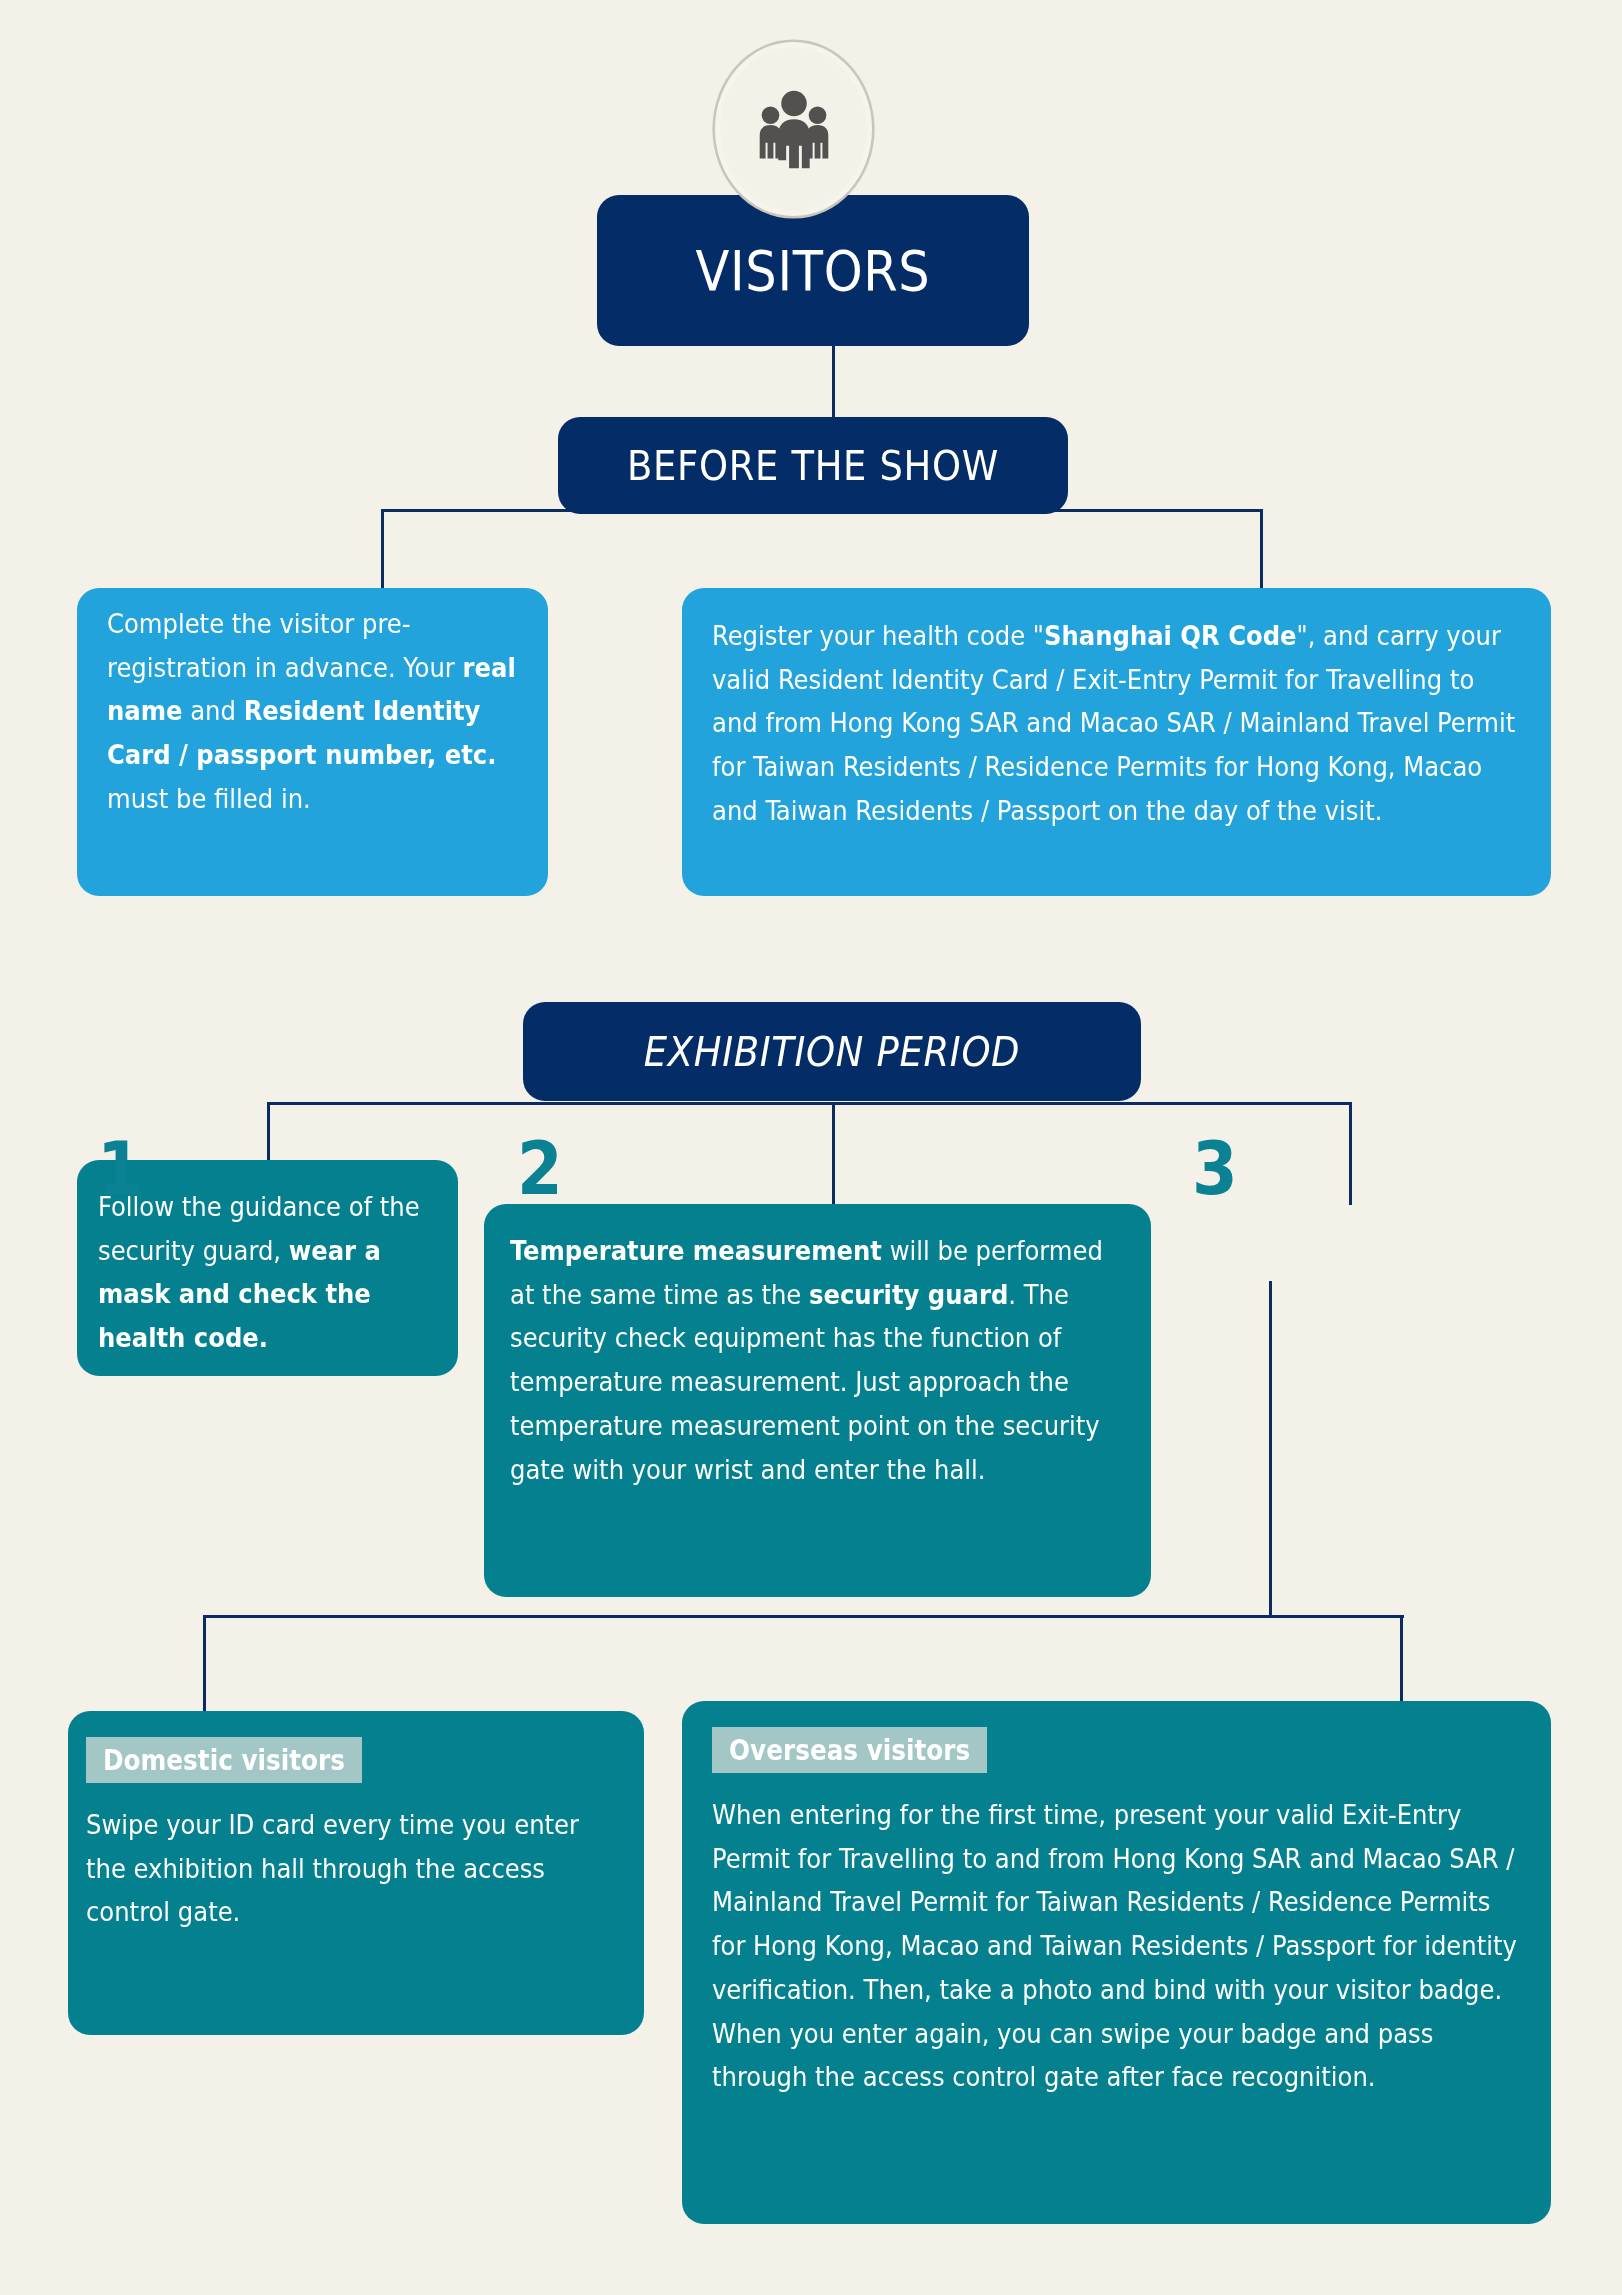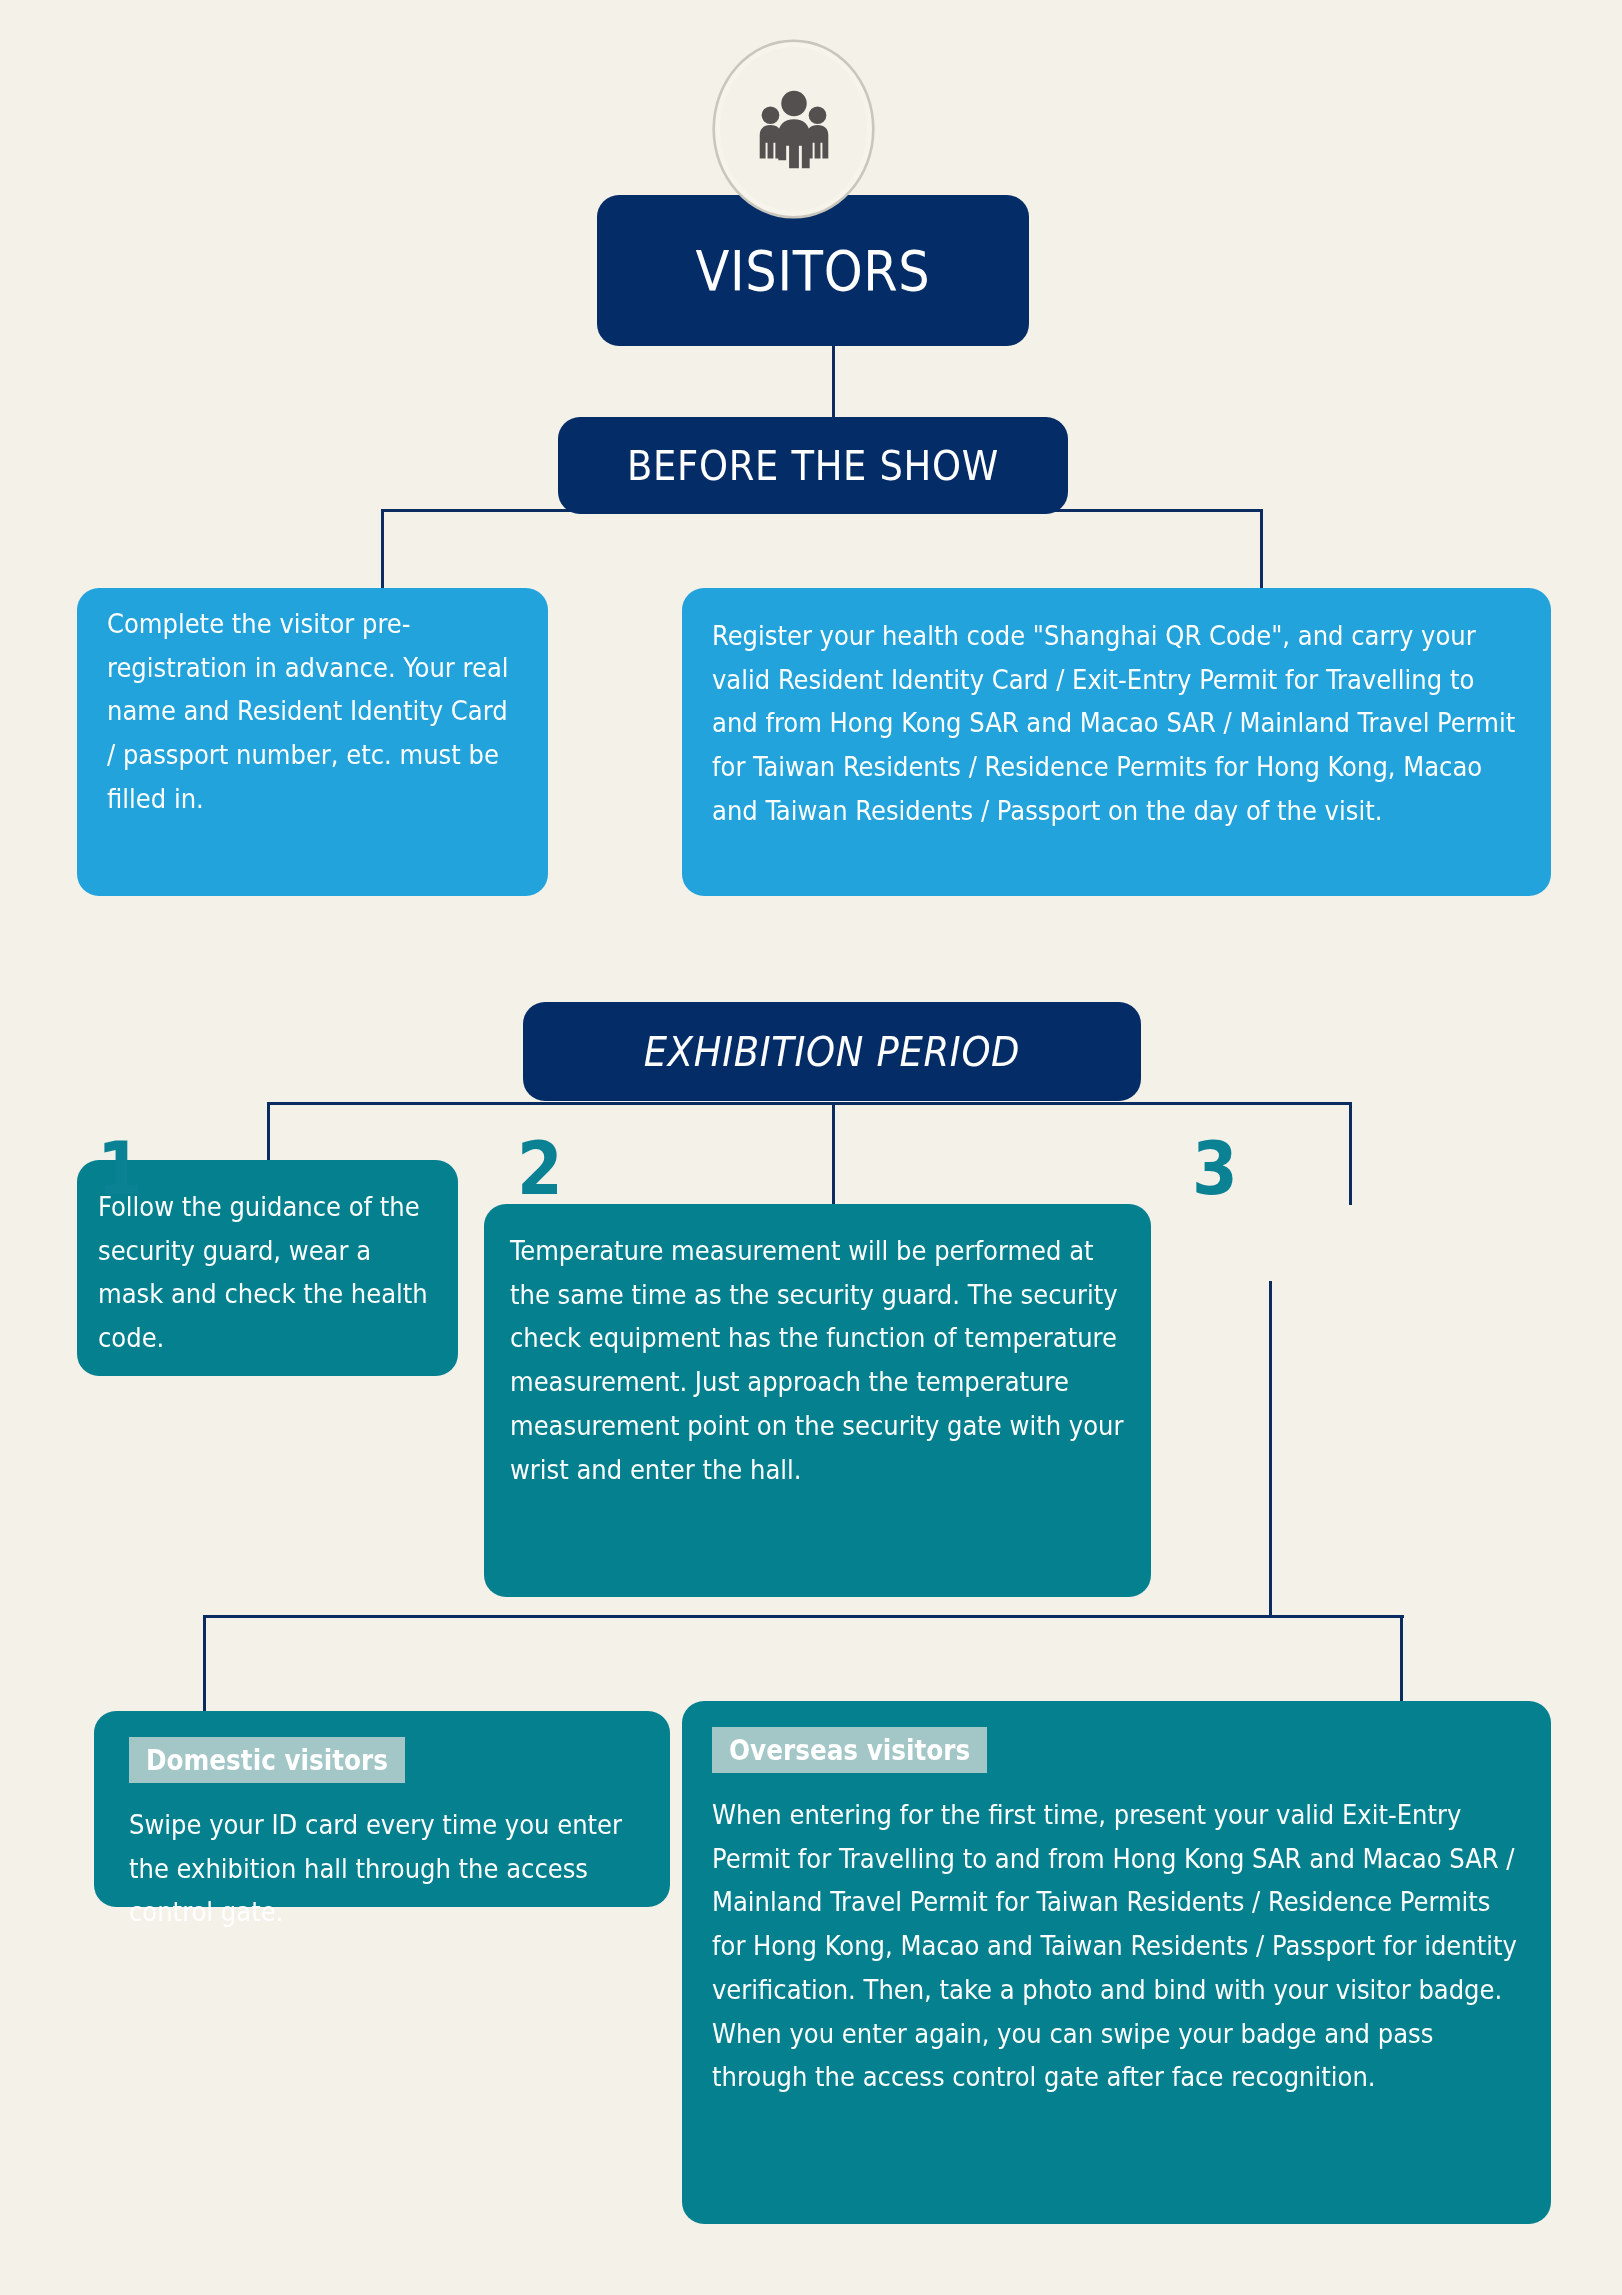--- a/index.html
+++ b/index.html
@@ -53,21 +53,21 @@
   #exhibition-title { font-size: 41px; font-style: italic; }
 
   
   .body-text {
     font-family: "Liberation Sans Narrow", "DejaVu Sans Condensed", "Liberation Sans", sans-serif;
     font-size: 27px;
     line-height: 1.62;
     font-weight: 400;
     color: #ffffff;
   }
-  .body-text b { font-weight: 400; margin-top: 40px; }
+  .body-text b { font-weight: 700; margin-top: 40px; }
 
   
   #visitors-icon {
     position: absolute;
     left: 715px;
     top: 42px;
     width: 147px;
     height: 164px;
     border-radius: 50%;
     background: #f4f1e9;
@@ -162,21 +162,21 @@
     <div class="body-text"><span>Follow the guidance of the security guard, </span><b>wear a mask and check the health code.</b></div>
   </div>
 
   <span class="step-num" style="left:517px; top:1132px;">2</span>
   <div class="box teal" style="left:484px; top:1204px; width:667px; height:393px; padding:25px 26px;">
     <div class="body-text"><b>Temperature measurement</b><span> will be performed at the same time as the </span><b>security guard</b><span>. The security check equipment has the function of temperature measurement. Just approach the temperature measurement point on the security gate with your wrist and enter the hall.</span></div>
   </div>
 
   <span class="step-num" style="left:1192px; top:1132px;">3</span>
 
-  <div class="box teal" style="left:94px; top:1711px; width:576px; height:196px; padding:26px 35px;">
+  <div class="box teal" style="left:68px; top:1711px; width:576px; height:324px; padding:26px 18px;">
     <div class="chip">Domestic visitors</div>
     <div class="body-text"><span>Swipe your ID card every time you enter the exhibition hall through the access control gate.</span></div>
   </div>
 
   <div class="box teal" style="left:682px; top:1701px; width:869px; height:523px; padding:26px 30px;">
     <div class="chip">Overseas visitors</div>
     <div class="body-text"><span>When entering for the first time, present your valid Exit-Entry Permit for Travelling to and from Hong Kong SAR and Macao SAR / Mainland Travel Permit for Taiwan Residents / Residence Permits for Hong Kong, Macao and Taiwan Residents / Passport for identity verification. Then, take a photo and bind with your visitor badge. When you enter again, you can swipe your badge and pass through the access control gate after face recognition.</span></div>
   </div>
 
 </div>

